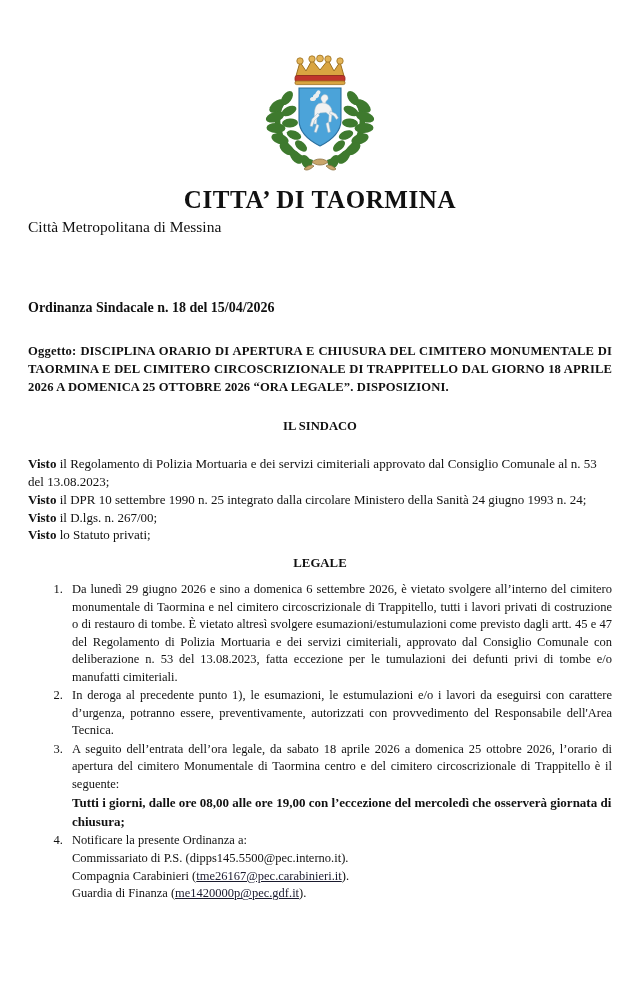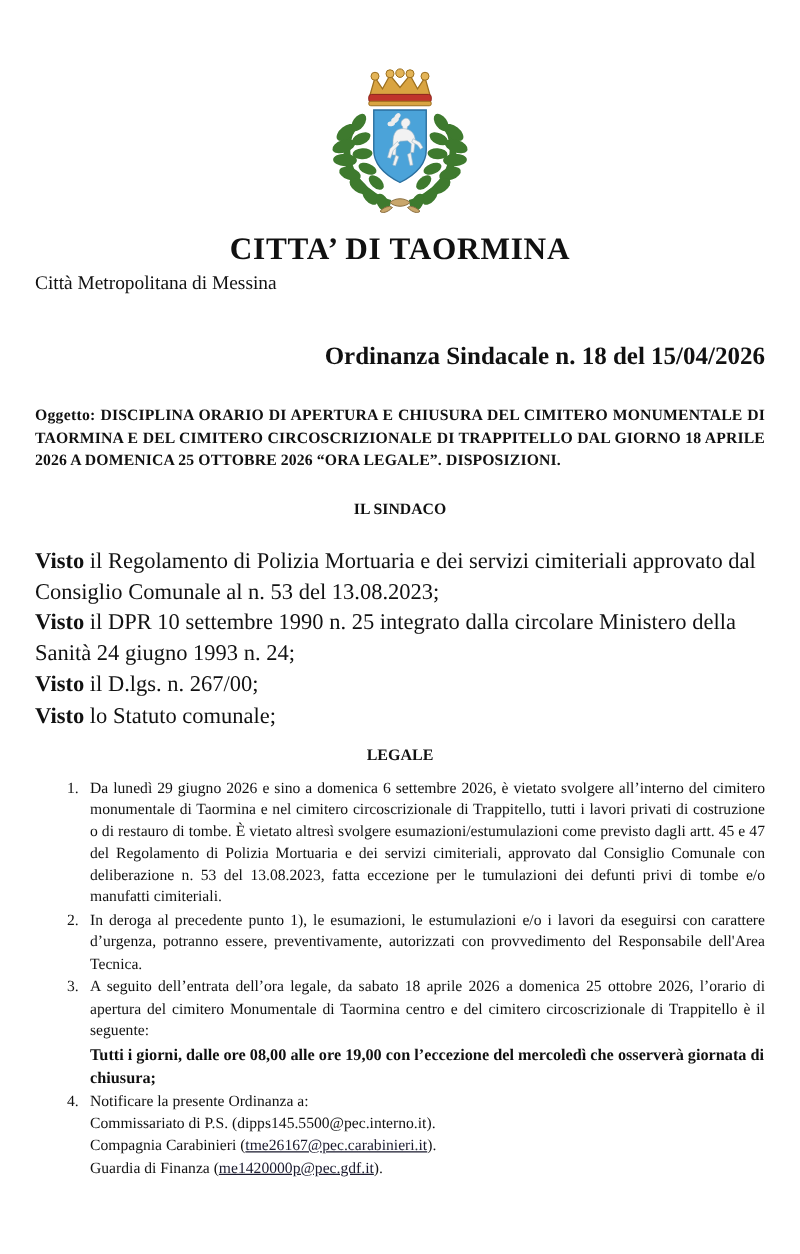--- a/index.html
+++ b/index.html
@@ -45,24 +45,24 @@
     line-height: 1.1;
   }
   .city-sub {
     text-align: left;
     font-size: 15.5px;
     margin-top: 4px;
     line-height: 1.2;
   }
 
   .ord-number {
-    text-align: right;
-    font-size: 20px;
-    font-weight: bold;
-    margin-top: 38px;
+    text-align: left;
+    font-size: 14px;
+    font-weight: bold;
+    margin-top: 64px;
   }
 
   
   .oggetto {
     margin-top: 27px;
     font-size: 12.6px;
     font-weight: bold;
     text-align: justify;
     text-align-last: left;
     line-height: 1.42;
@@ -73,21 +73,21 @@
   .centered-head {
     text-align: center;
     font-size: 12.6px;
     font-weight: bold;
     margin-top: 22px;
   }
 
   
   .visti {
     margin-top: 21px;
-    font-size: 18px;
+    font-size: 13px;
     line-height: 1.38;
   }
   .visti .row { display: block; }
   .visti b { font-weight: bold; }
 
   .ordina-head {
     text-align: center;
     font-size: 12.8px;
     font-weight: bold;
     margin-top: 12px;
@@ -214,21 +214,21 @@
     <span class="lead">Oggetto:</span>
     <span>DISCIPLINA ORARIO DI APERTURA E CHIUSURA DEL CIMITERO MONUMENTALE DI TAORMINA E DEL CIMITERO CIRCOSCRIZIONALE DI TRAPPITELLO DAL GIORNO 18 APRILE 2026 A DOMENICA 25 OTTOBRE 2026 “ORA LEGALE”. DISPOSIZIONI.</span>
   </div>
 
   <div class="centered-head">IL SINDACO</div>
 
   <div class="visti">
     <span class="row"><b>Visto</b><span> il Regolamento di Polizia Mortuaria e dei servizi cimiteriali approvato dal Consiglio Comunale al n. 53 del 13.08.2023;</span></span>
     <span class="row"><b>Visto</b><span> il DPR 10 settembre 1990 n. 25 integrato dalla circolare Ministero della Sanità 24 giugno 1993 n. 24;</span></span>
     <span class="row"><b>Visto</b><span> il D.lgs. n. 267/00;</span></span>
-    <span class="row"><b>Visto</b><span> lo Statuto comunale;</span></span>
+    <span class="row"><b>Visto</b><span> lo Statuto privati;</span></span>
   </div>
 
   <div class="ordina-head">LEGALE</div>
 
   <ol class="provisions">
     <li>
       <span>Da lunedì 29 giugno 2026 e sino a domenica 6 settembre 2026, è vietato svolgere all’interno del cimitero monumentale di Taormina e nel cimitero circoscrizionale di Trappitello, tutti i lavori privati di costruzione o di restauro di tombe. È vietato altresì svolgere esumazioni/estumulazioni come previsto dagli artt. 45 e 47 del Regolamento di Polizia Mortuaria e dei servizi cimiteriali, approvato dal Consiglio Comunale con deliberazione n. 53 del 13.08.2023, fatta eccezione per le tumulazioni dei defunti privi di tombe e/o manufatti cimiteriali.</span>
     </li>
     <li>
       <span>In deroga al precedente punto 1), le esumazioni, le estumulazioni e/o i lavori da eseguirsi con carattere d’urgenza, potranno essere, preventivamente, autorizzati con provvedimento del Responsabile dell'Area Tecnica.</span>

